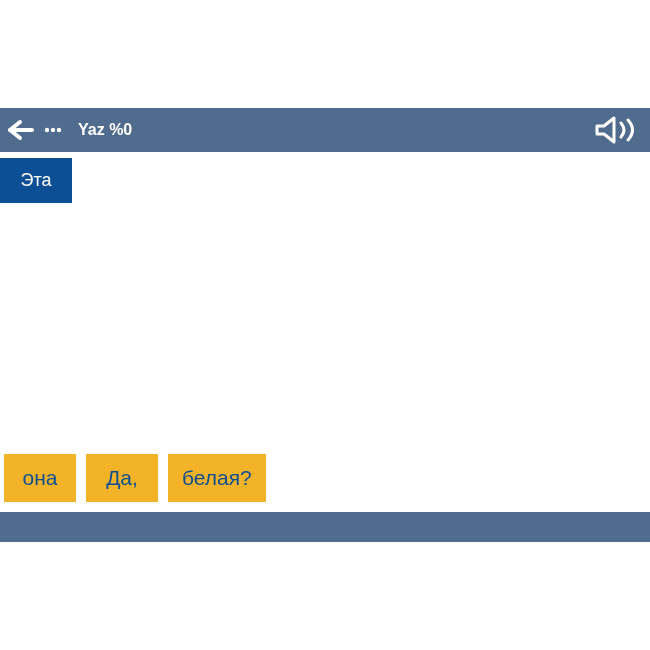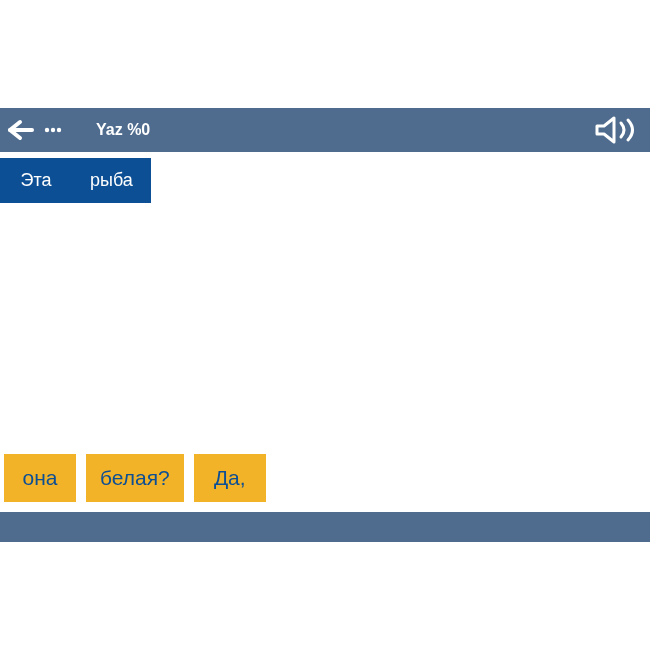--- a/index.html
+++ b/index.html
@@ -23,21 +23,21 @@
   }
   .back-btn {
     display: flex;
     align-items: center;
     gap: 4px;
     cursor: pointer;
   }
   .title {
     font-weight: bold;
     font-size: 16px;
-    margin-left: 34px;
+    margin-left: 16px;
   }
   .spacer { flex: 1; }
   .speaker { cursor: pointer; display:flex; align-items:center; }
   .answer-area {
     background: #fff;
     padding: 6px 0 6px 0;
     display: flex;
     flex-wrap: wrap;
     min-height: 56px;
   }
@@ -104,28 +104,27 @@
       <svg width="46" height="30" viewBox="0 0 46 30">
         <path d="M3 11 L10 11 L20 3 L20 27 L10 19 L3 19 Z" fill="none" stroke="#fff" stroke-width="3" stroke-linejoin="round"></path>
         <path d="M27 8 Q33 15 27 22" fill="none" stroke="#fff" stroke-width="3" stroke-linecap="round"></path>
         <path d="M34 5 Q43 15 34 25" fill="none" stroke="#fff" stroke-width="3" stroke-linecap="round"></path>
       </svg>
     </div>
   </div>
 
   <div class="answer-area">
     <div class="word-blue">Эта</div>
-    <div class="word-blue">рыба</div>
   </div>
 
   <div class="mid-area"></div>
 
   <div class="bank-area">
     <div class="word-yellow">она</div>
+    <div class="word-yellow">Да,</div>
     <div class="word-yellow">белая?</div>
-    <div class="word-yellow">Да,</div>
   </div>
 
   <div class="footer-bar"></div>
 
   <div class="bottom-gap"></div>
 
 </div>
 
 </body></html>

